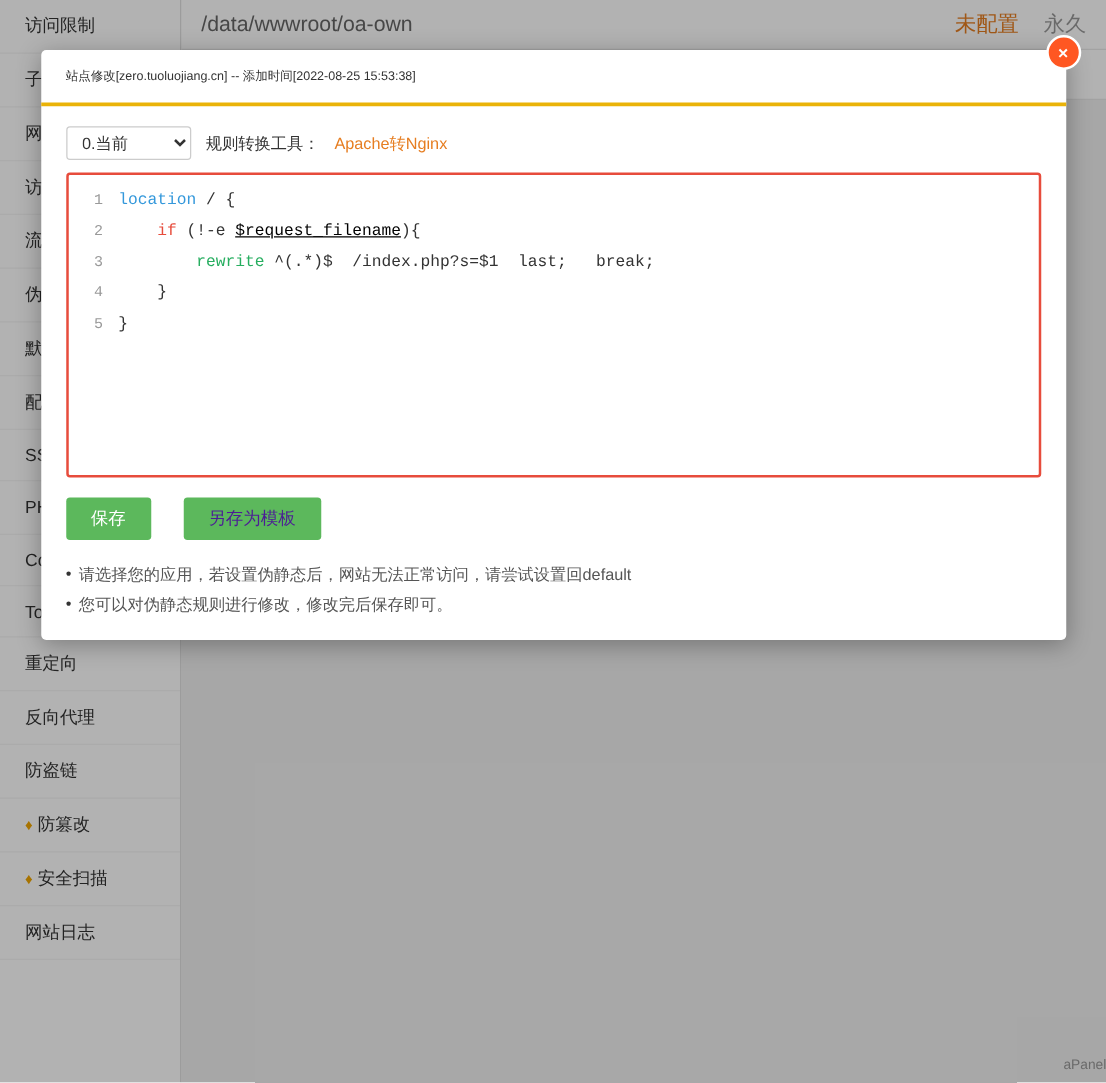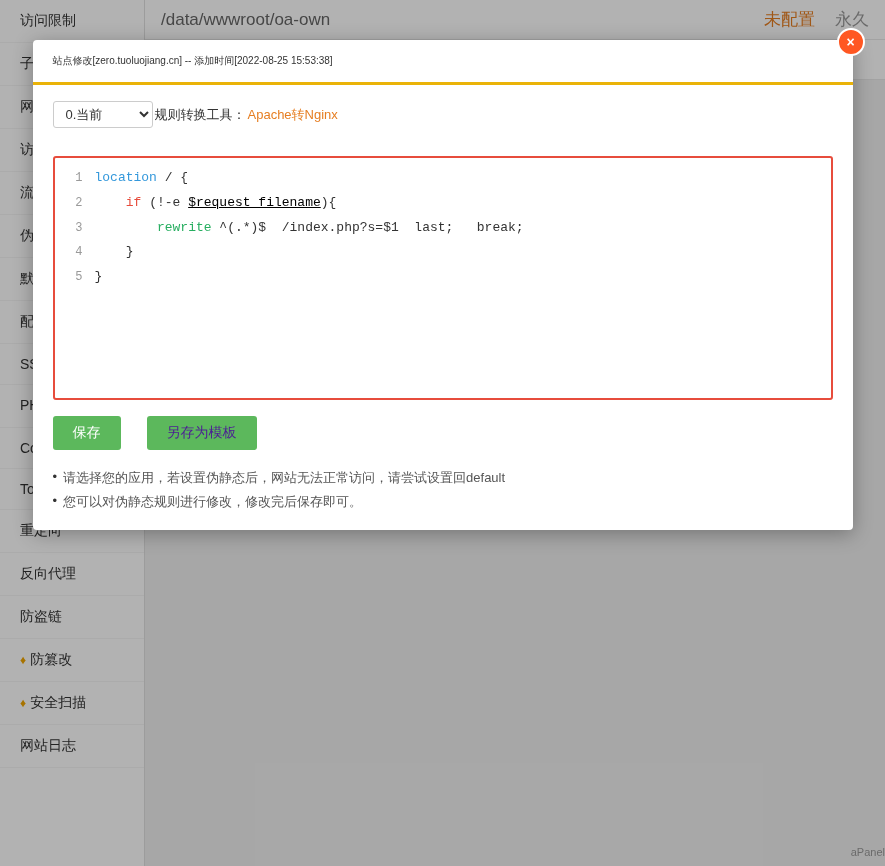--- a/index.html
+++ b/index.html
@@ -132,22 +132,22 @@
     }
 
     .modal-body {
       padding: 16px 20px;
     }
 
     
     .toolbar-row {
       display: flex;
       align-items: center;
-      gap: 2px;
-      margin-bottom: 28px;
+      gap: 12px;
+      margin-bottom: 10px;
     }
 
     .version-select {
       width: 100px;
       padding: 4px 8px;
       border: 1px solid #ccc;
       border-radius: 3px;
       font-size: 13px;
       background: #fff;
       color: #333;

